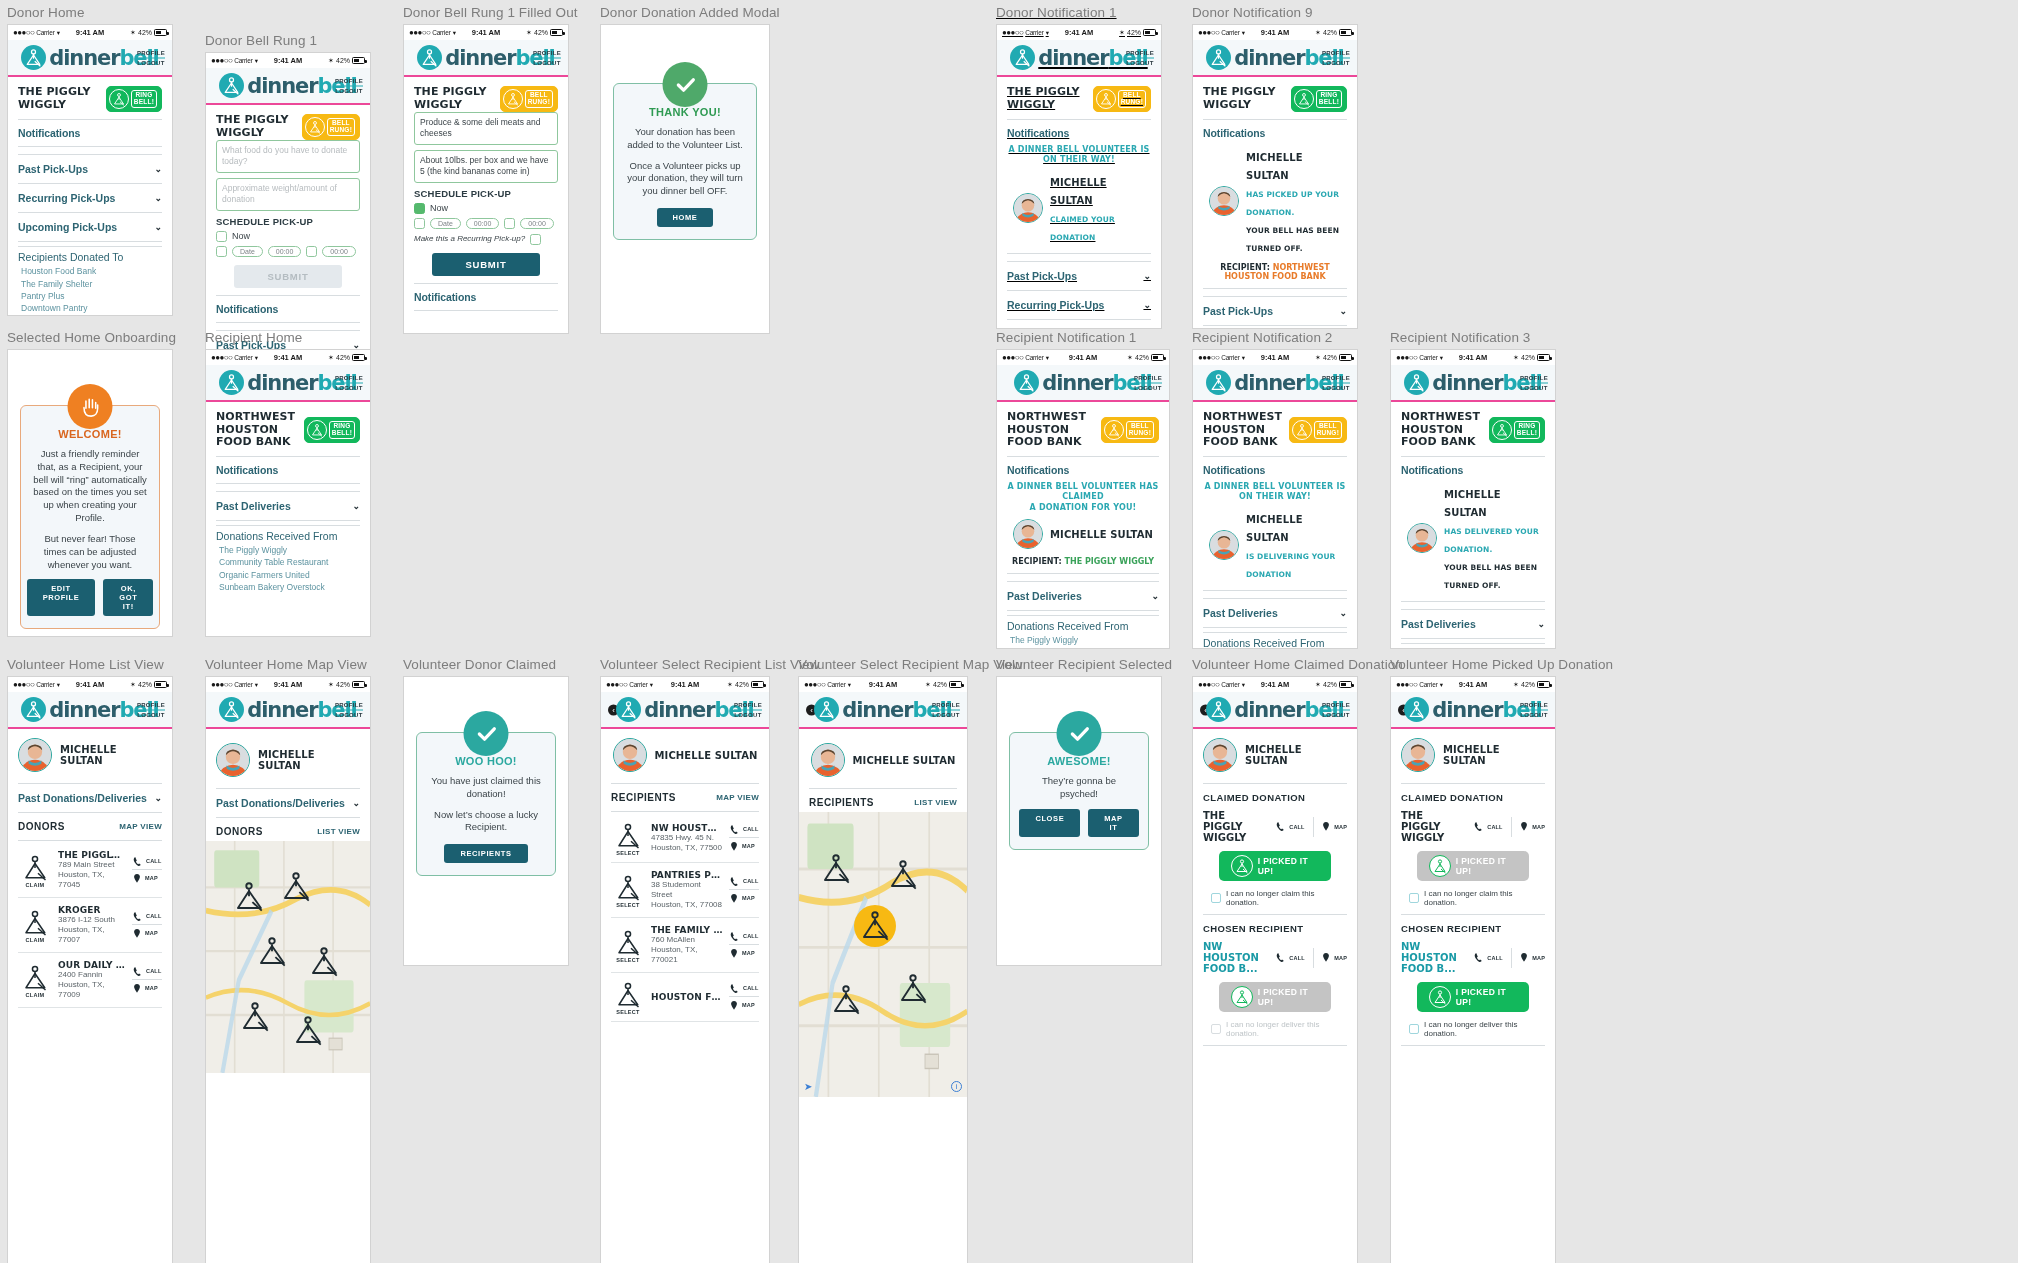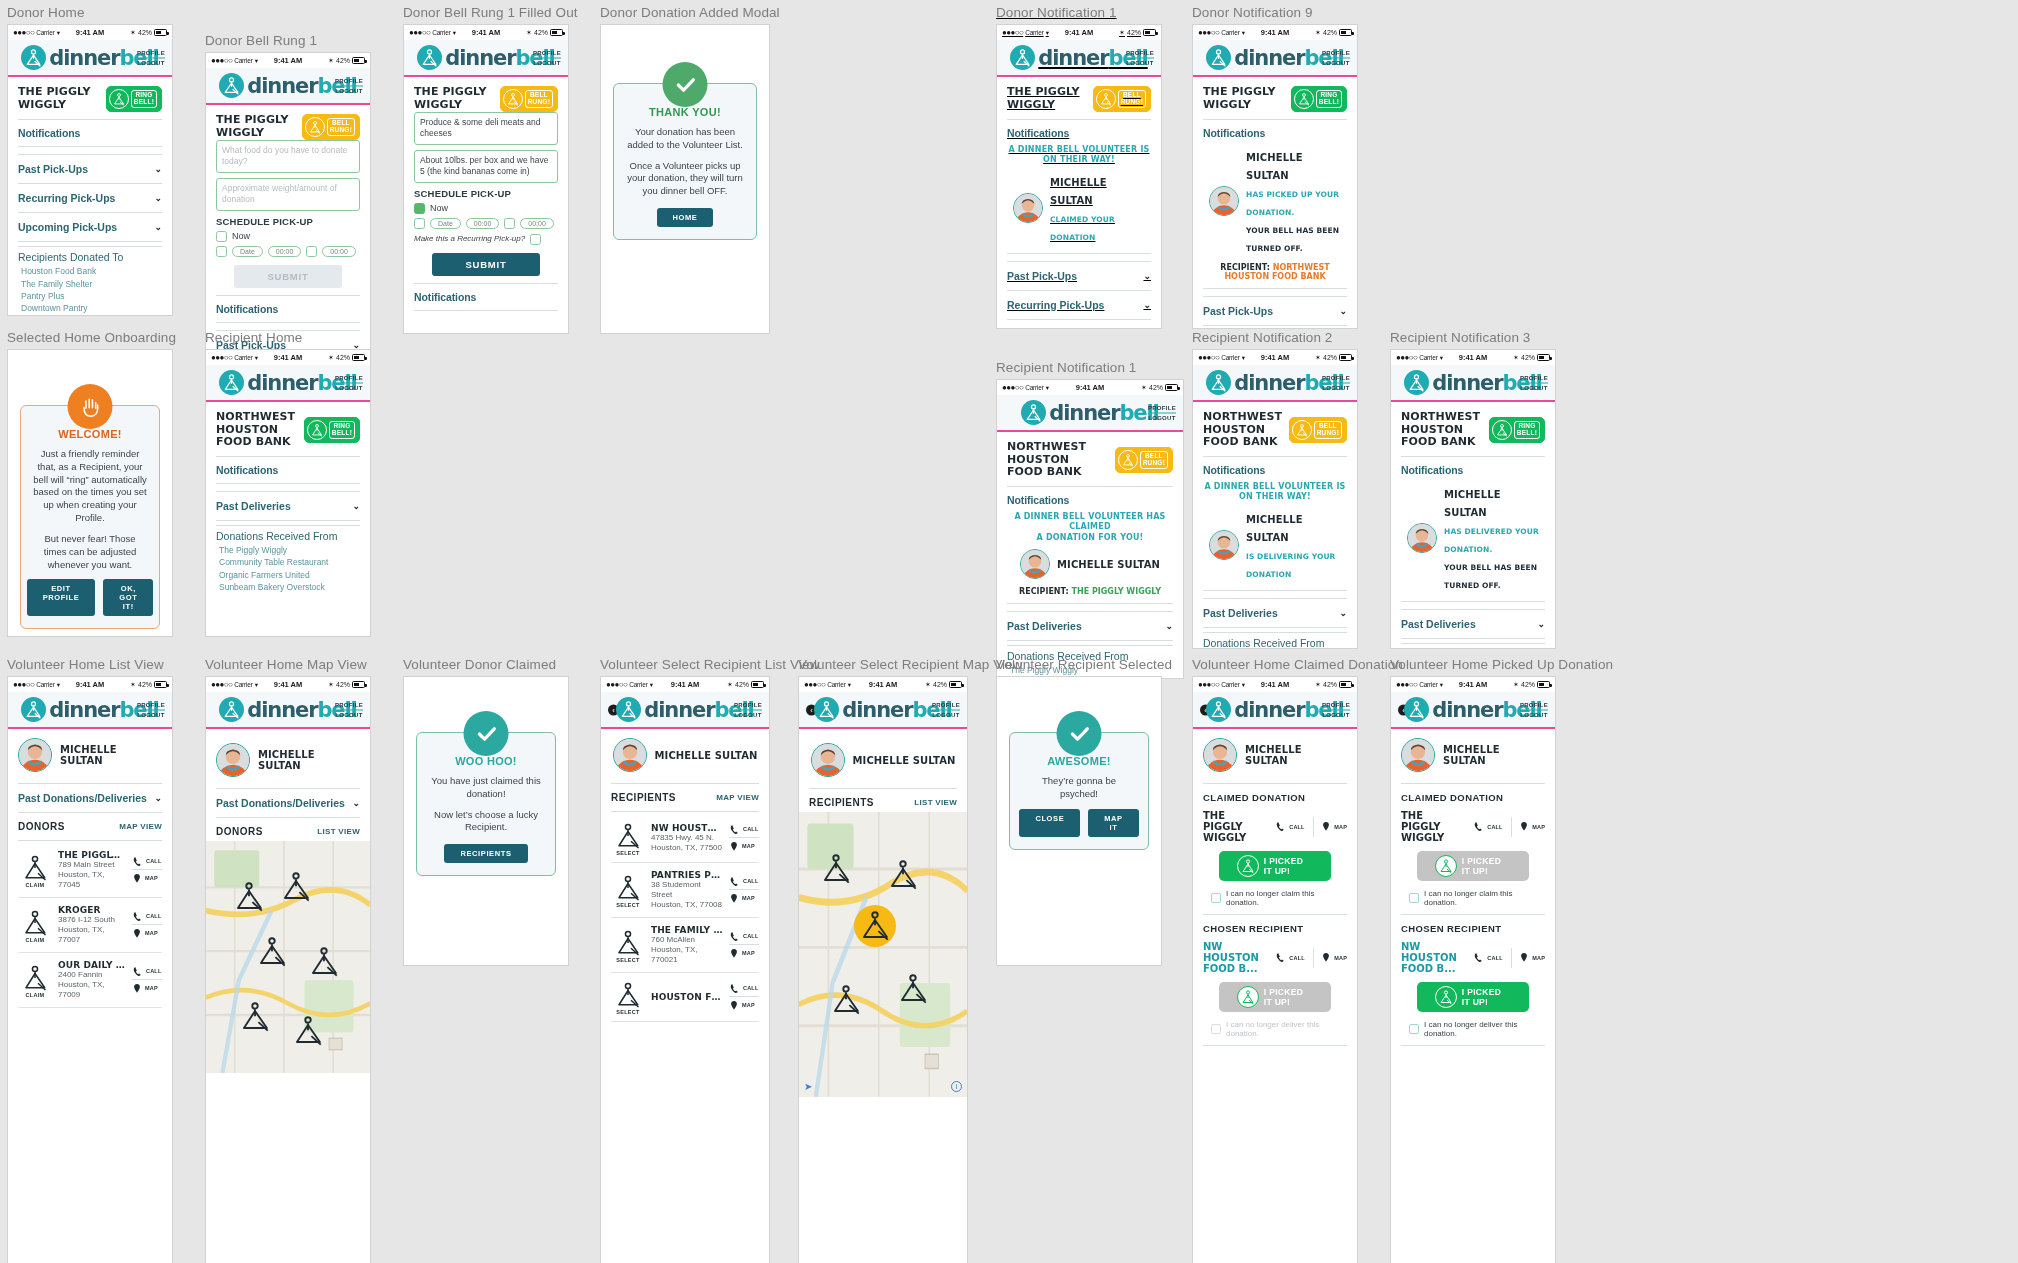--- a/index.html
+++ b/index.html
@@ -196,21 +196,21 @@
   .donor-addr { font-size: 8px; color: #5c6469; line-height: 1.25; }
   .act-col { width: 30px; flex: none; }
   .act { display: flex; align-items: center; gap: 3px; padding: 2px 0; justify-content: flex-start;}
   .act .t { font-size: 5.5px; font-weight: bold; color: #1f2b31; letter-spacing: .2px; }
   .act-sep { height: 1px; background: #d8dde0; }
   .row-sep { height: 1px; background: #e0e4e6; margin: 2px 0; }
   
   .mapbox { position: relative; background: #eceae4; overflow: hidden; }
   .pickedup-btn {
     display: flex; align-items: center; justify-content: center; gap: 5px;
-    background: #12b85c; border-radius: 5px; padding: 4px 18px; margin: 5px auto;
+    background: #12b85c; border-radius: 5px; padding: 4px 12px; margin: 5px auto;
     width: 78%;
   }
   .pickedup-btn.off { background: #c4c4c4; }
   .pickedup-btn .lbl { color: #fff; font-size: 8.5px; font-weight: bold; letter-spacing: .3px; }
   .pu-circle { width: 22px; height: 22px; border-radius: 50%; border: 1.5px solid #fff; position: relative; flex:none;}
   .pickedup-btn.off .pu-circle { border-color: #12b85c; background: #fff; }
   .cb-line { display: flex; align-items: center; gap: 5px; font-size: 8px; color: #3b4449; padding: 3px 0 3px 8px;}
   .cb-line.off { color: #bfc5c8; }
   .cb { width: 10px; height: 10px; border: 1px solid #9fd6dd; border-radius: 2px; flex:none;}
   .cb.off { border-color: #d8dde0; }
@@ -722,21 +722,21 @@
   <div>
     <div class="list-head">Donations Received From</div>
     <div class="list-item">The Piggly Wiggly</div>
             <div class="list-item">Community Table Restaurant</div>
             <div class="list-item">Organic Farmers United</div>
             <div class="list-item">Sunbeam Bakery Overstock</div>
   </div>
  </div>
       </div>
   </div>
-    <div class="panel" style="left:996px;top:330px;width:188px;margin-top:30px;">
+    <div class="panel" style="left:996px;top:330px;width:174px;">
     <div class="panel-title">Recipient Notification 1</div>
     <div class="phone" style="height:300px">
         <div class="statusbar">
     <span class="sb-left">
       <span class="sb-dots">●●●○○</span>
             <span>Carrier</span>
             <span>▾</span>
     </span>
     <span class="sb-time">9:41 AM</span>
     <span class="sb-right">

